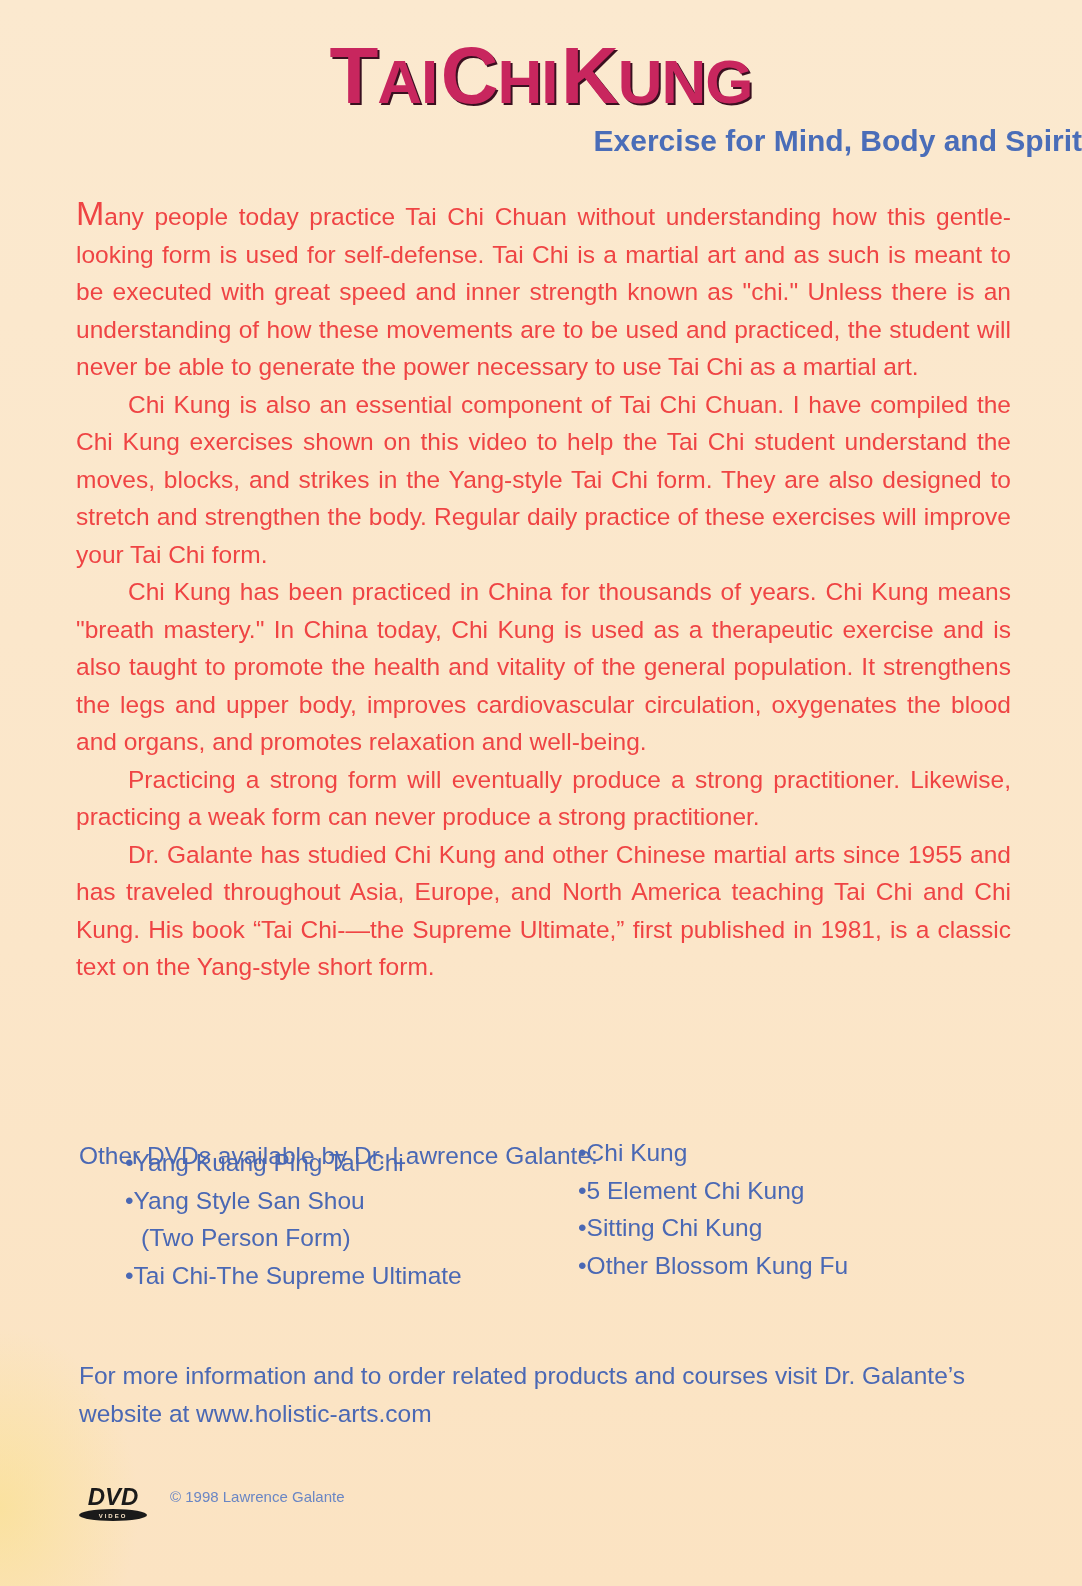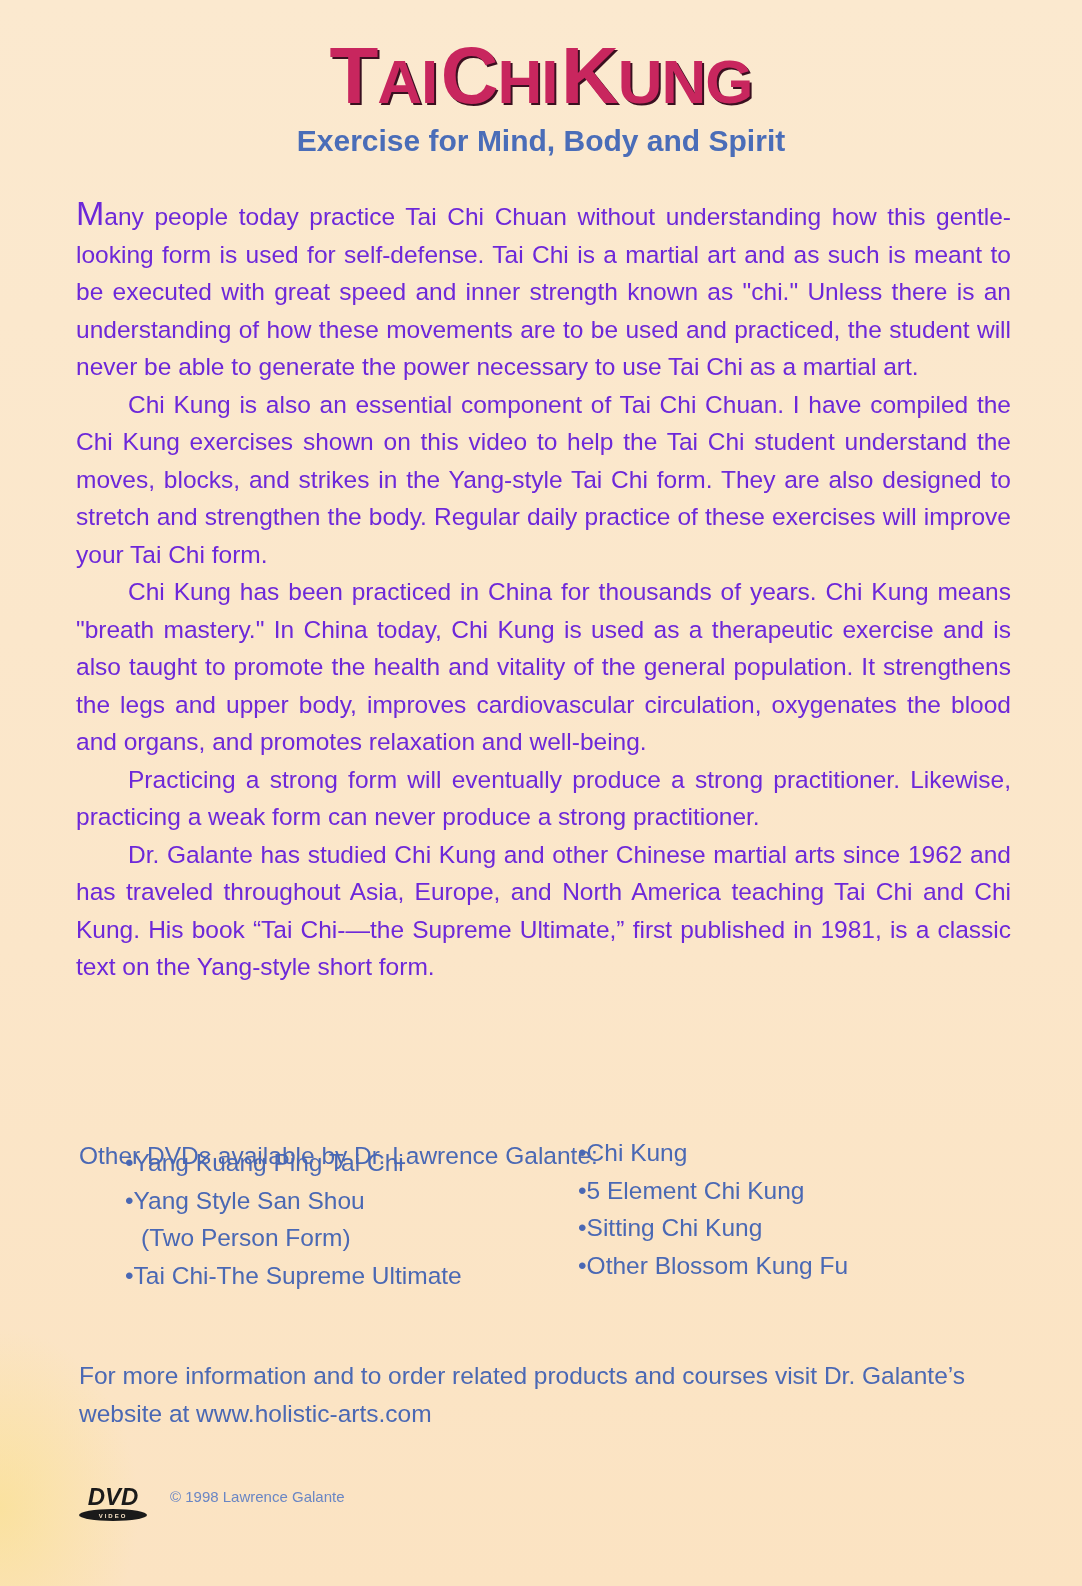--- a/index.html
+++ b/index.html
@@ -16,26 +16,26 @@
   }
   .title {
     position:absolute; top:30px; left:0; width:1082px; text-align:center;
     font-family: "Liberation Sans", sans-serif; font-weight:bold;
     color:#c8265e; letter-spacing:-1px;
     text-shadow: 2px 2px 0 #3a1020;
   }
   .title .big { font-size:80px; }
   .title .small { font-size:62px; }
   .subtitle {
-    position:absolute; top:124px; left:0; width:1082px; text-align:center;
+    position:absolute; top:124px; left:0; width:1082px; text-align:right;
     font-size:30px; font-weight:bold; color:#4a6db8;
   }
   .body-text {
     position:absolute; top:195px; left:76px; width:935px;
-    font-size:24.5px; line-height:37.5px; color:#6d28d9;
+    font-size:24.5px; line-height:37.5px; color:#ef4444;
   }
   .body-text p { margin:0; text-align:justify; }
   .body-text p.indent { text-indent:52px; }
   .dropcap { font-size:34px; }
   .other-heading {
     position:absolute; top:1098px; left:79px; font-size:24.5px;margin-top:44px;
   }
   .list { position:absolute; top:1134px; font-size:24.5px; line-height:37.5px; }
   .list.left { left:125px;margin-top:10px; }
   .list.right { left:578px; }
@@ -62,21 +62,21 @@
   <span class="big">K</span><span class="small">UNG</span>
 </div>
 
 <div class="subtitle">Exercise for Mind, Body and Spirit</div>
 
 <div class="body-text">
   <p><span class="dropcap">M</span><span>any people today practice Tai Chi Chuan without understanding how this gentle-looking form is used for self-defense.  Tai Chi is a martial art and as such is meant to be executed with great speed and inner strength known as "chi." Unless there is an understanding of how these movements are to be used and practiced, the student will never be able to generate the power necessary to use Tai Chi as a martial art.</span></p>
   <p class="indent">Chi Kung is also an essential component of Tai Chi Chuan. I have compiled the Chi Kung exercises shown on this video to help the Tai Chi student understand the moves, blocks, and strikes in the Yang-style Tai Chi form. They are also designed to stretch and strengthen the body. Regular daily practice of these exercises will improve your Tai Chi form.</p>
   <p class="indent">Chi Kung has been practiced in China for thousands of years. Chi Kung means "breath mastery." In China today, Chi Kung is used as a therapeutic exercise and is also taught to promote the health and vitality of the general population. It strengthens the legs and upper body, improves cardiovascular circulation, oxygenates the blood and organs, and promotes relaxation and well-being.</p>
   <p class="indent">Practicing a strong form will eventually produce a strong practitioner. Likewise, practicing a weak form can never produce a strong practitioner.</p>
-  <p class="indent">Dr. Galante has studied Chi Kung and other Chinese martial arts since 1962 and has traveled throughout Asia, Europe, and North America teaching Tai Chi and Chi Kung. His book “Tai Chi-—the Supreme Ultimate,” first published in 1981, is a classic text on the Yang-style short form.</p>
+  <p class="indent">Dr. Galante has studied Chi Kung and other Chinese martial arts since 1955 and has traveled throughout Asia, Europe, and North America teaching Tai Chi and Chi Kung. His book “Tai Chi-—the Supreme Ultimate,” first published in 1981, is a classic text on the Yang-style short form.</p>
 </div>
 
 <div class="other-heading">Other DVDs available by Dr. Lawrence Galante:</div>
 
 <div class="list left">
   <div><span>•</span><span>Yang Kuang Ping Tai Chi</span></div>
   <div><span>•</span><span>Yang Style San Shou</span></div>
   <div class="sub">(Two Person Form)</div>
   <div><span>•</span><span>Tai Chi-The Supreme Ultimate</span></div>
 </div>

